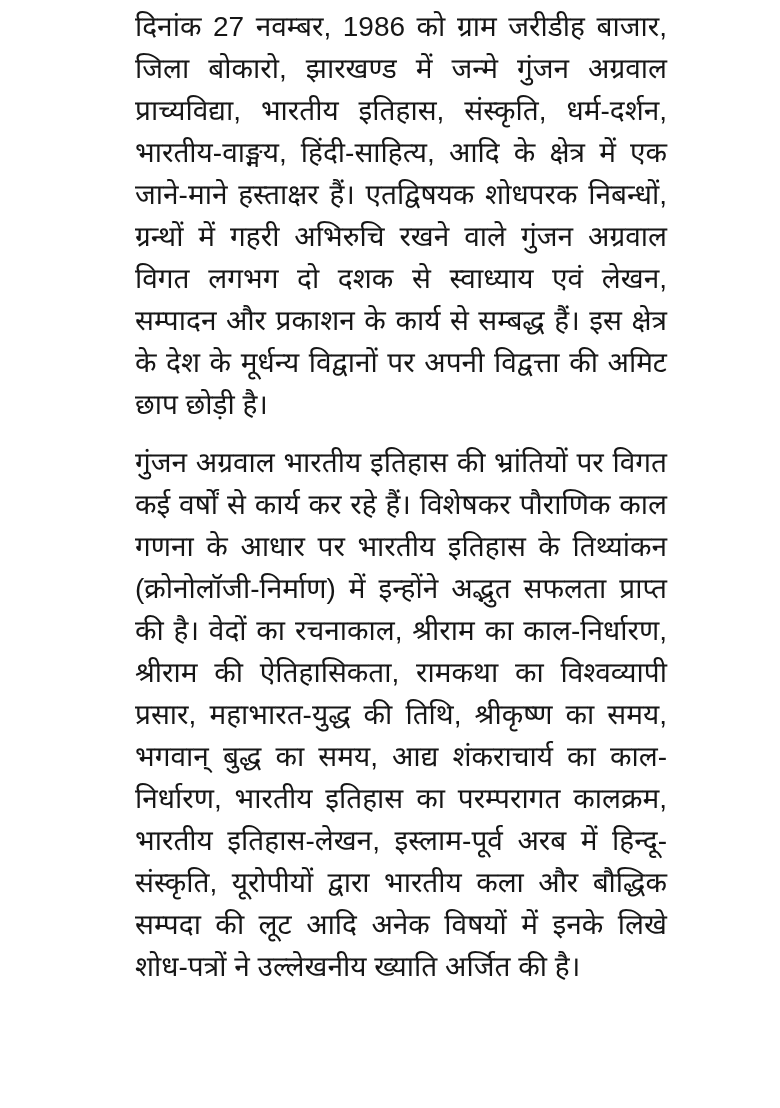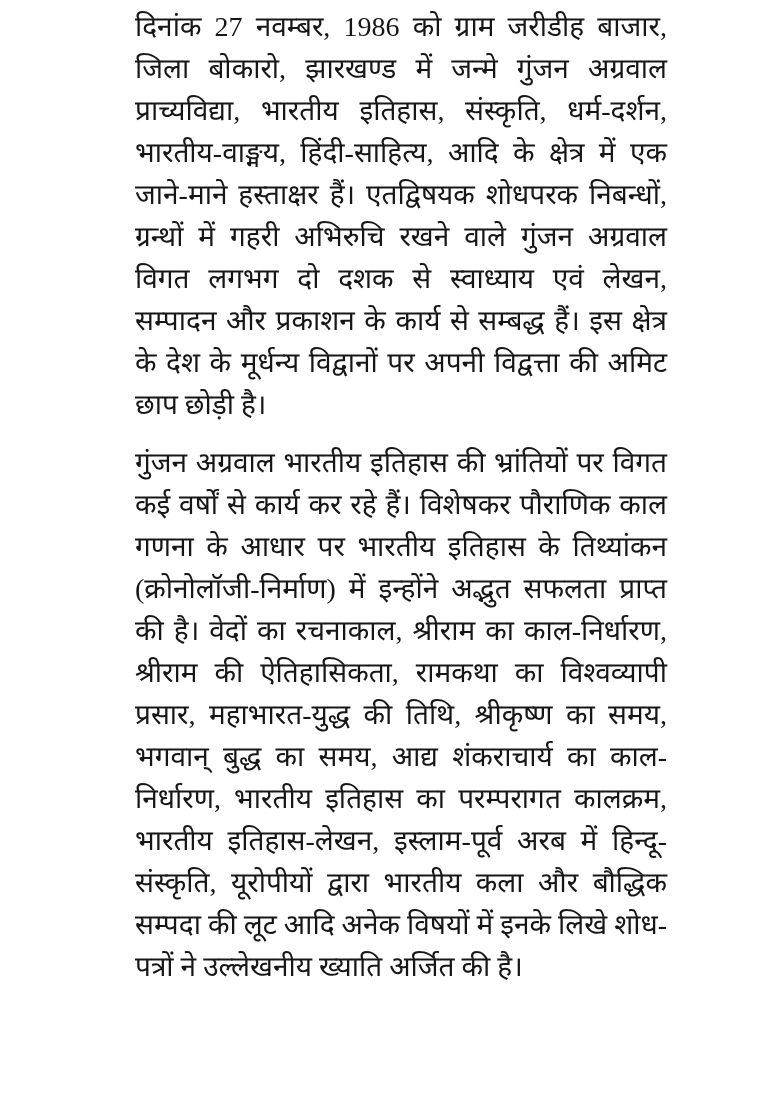--- a/index.html
+++ b/index.html
@@ -18,21 +18,21 @@
     height: 1108px;
     background: #ffffff;
     box-sizing: border-box;
   }
   .text-block {
     position: absolute;
     left: 135px;
     top: 6px;
     width: 532px;
     color: #161616;
-    font-family: Liberation Serif, serif;
+    font-family: Liberation Sans, sans-serif;
     font-size: 28px;
     line-height: 42px;
     text-align: justify;
     text-justify: inter-word;
   }
   .text-block p {
     margin: 0 0 16px 0;
     padding: 0;
   }
   .text-block p:last-child {

